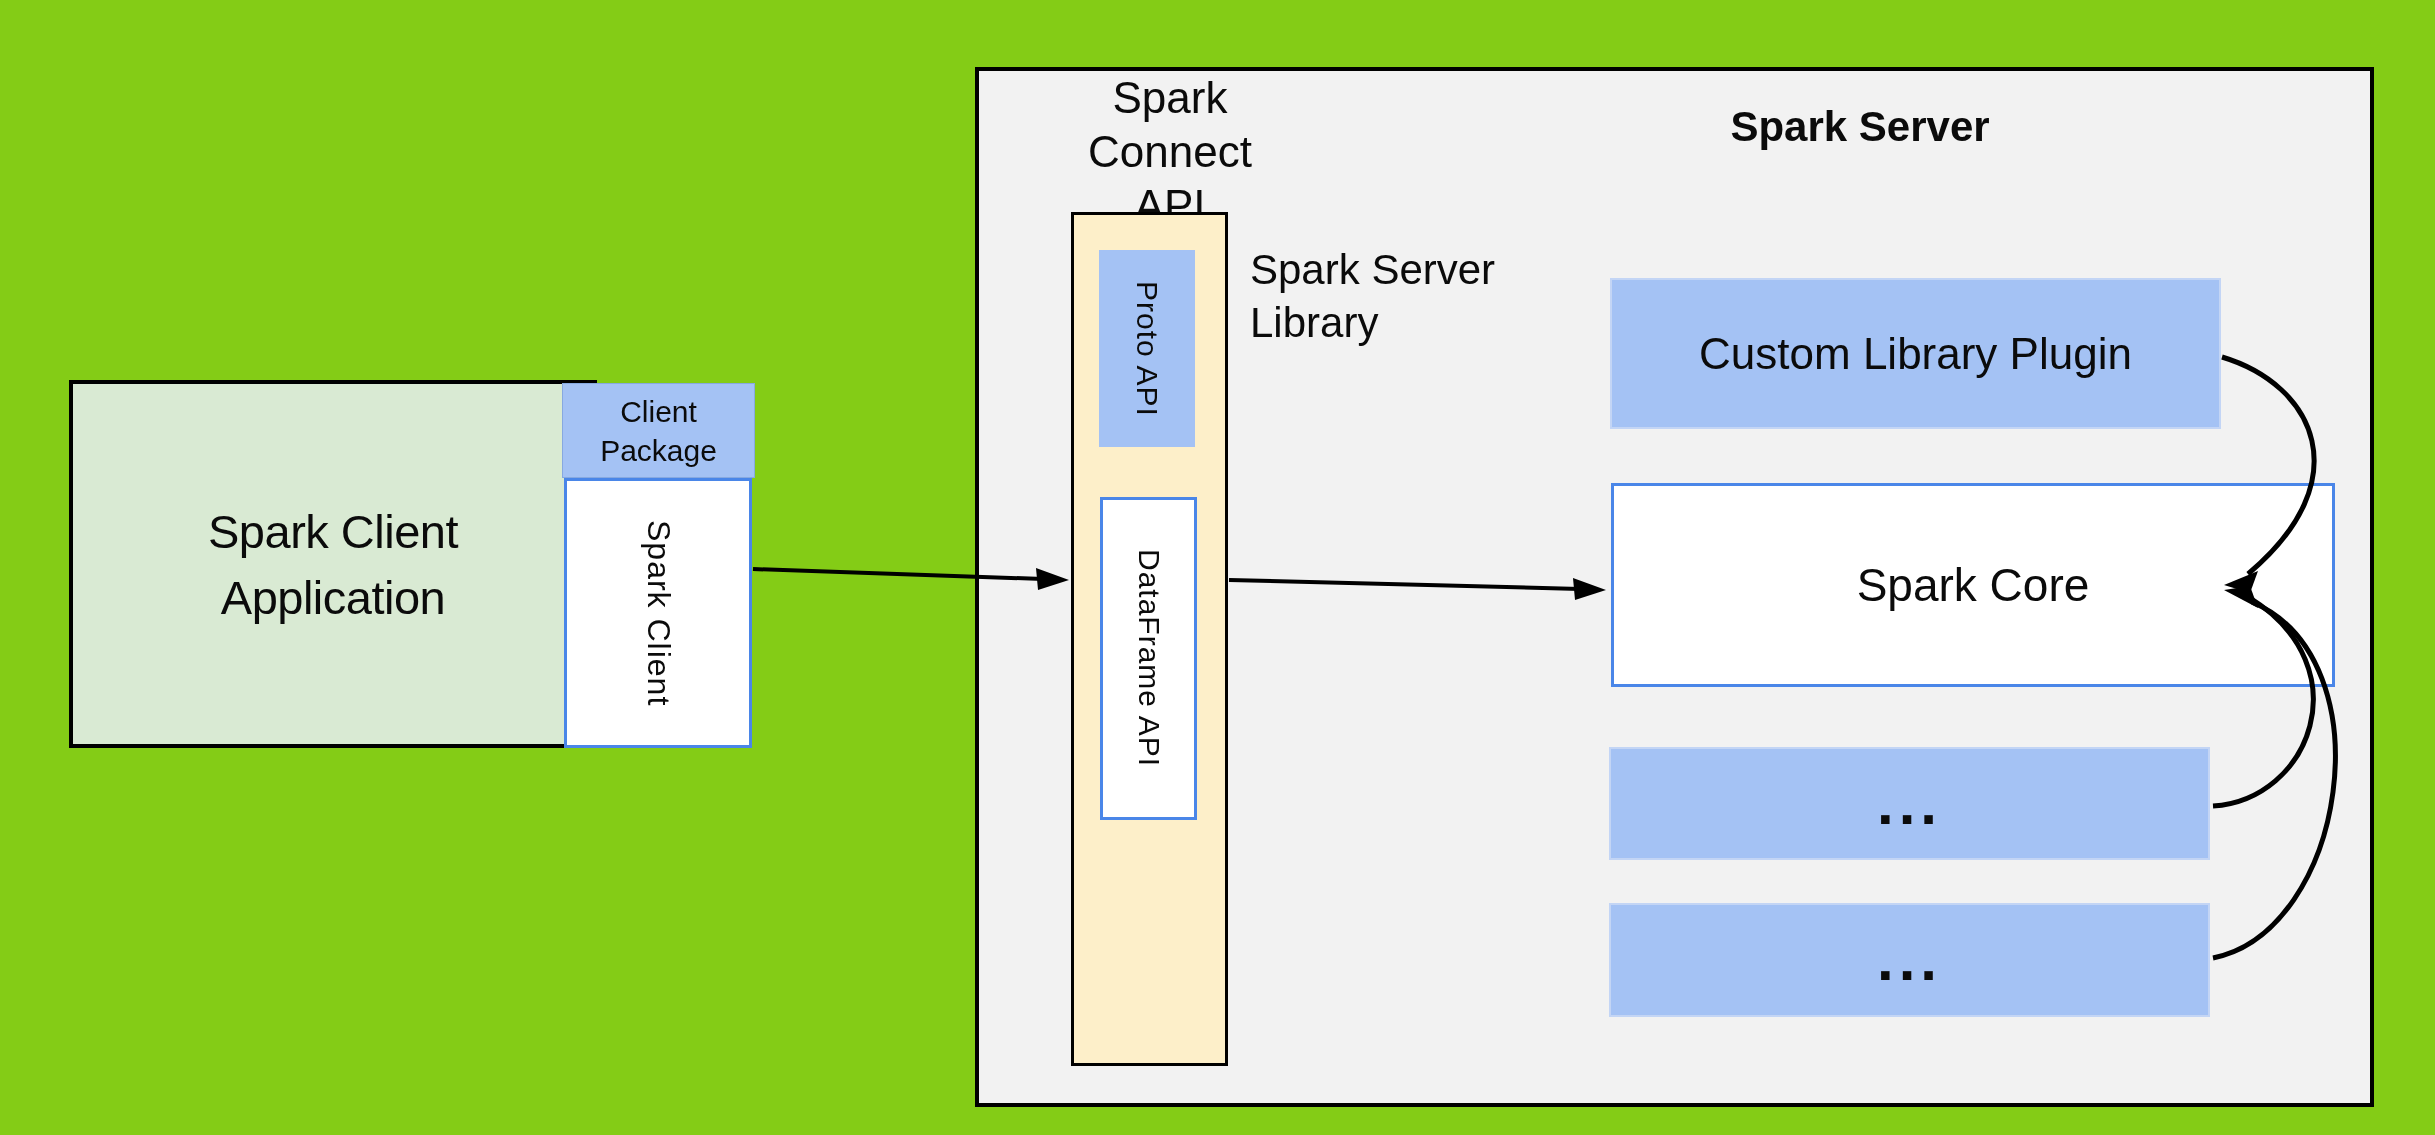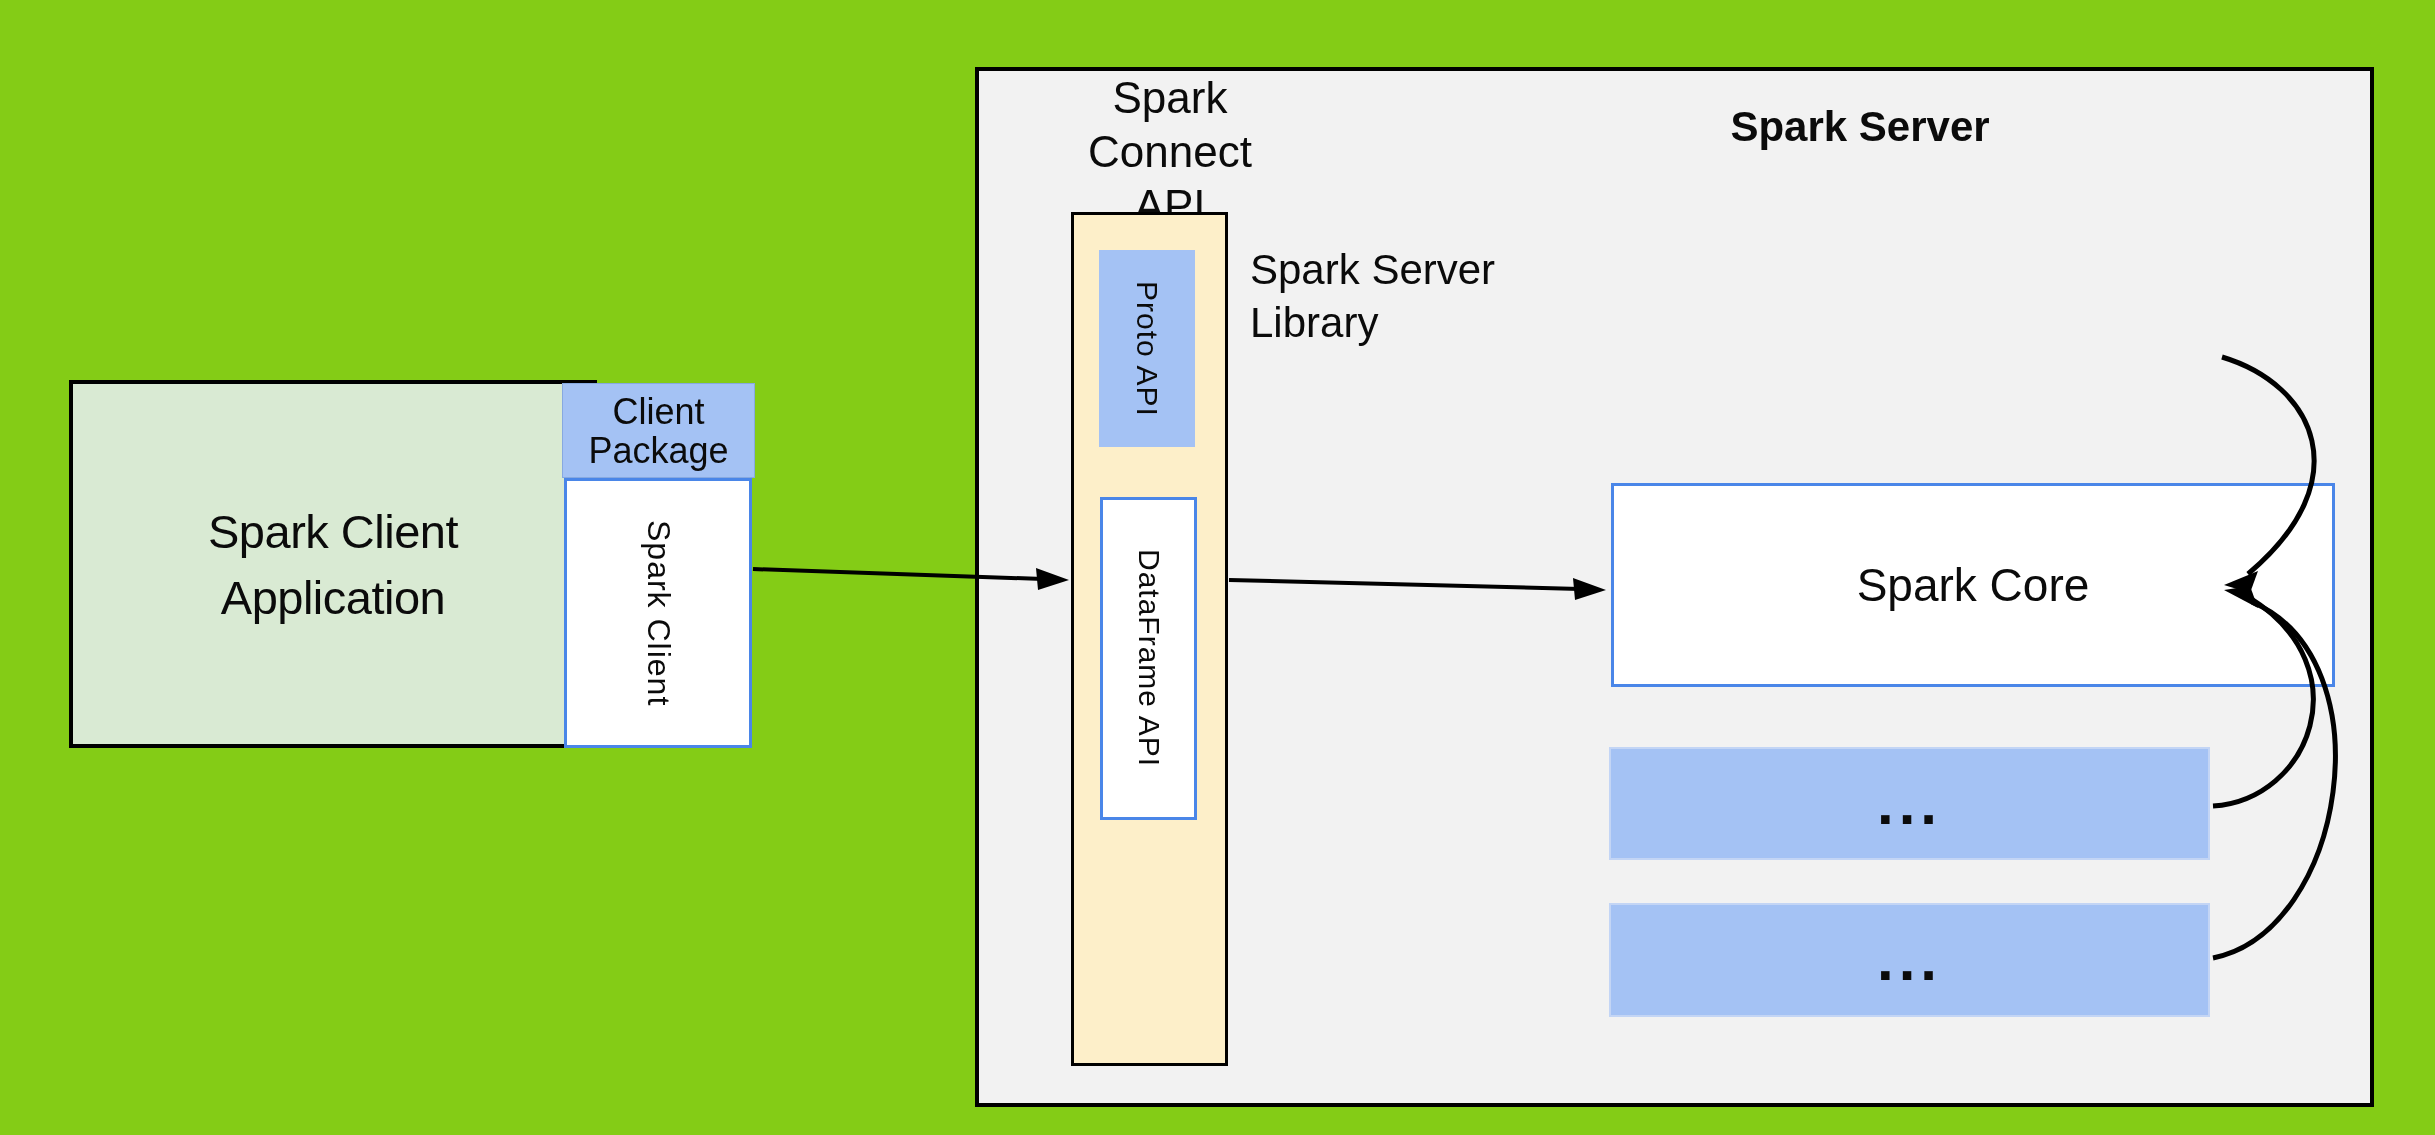--- a/index.html
+++ b/index.html
@@ -5,21 +5,21 @@
   html,body{margin:0;padding:0;background:#ffffff;}
   body{font-family:"Liberation Sans","DejaVu Sans",sans-serif;color:#0b0b0b;}
   .canvas{position:relative;width:2435px;height:1135px;background:#84cc16;overflow:hidden;}
   .abs{position:absolute;box-sizing:border-box;}
   .flexc{display:flex;align-items:center;justify-content:center;text-align:center;}
   .prewrap{white-space:pre-line;}
 
   
   .green-box{left:69px;top:380px;width:528px;height:368px;background:#d9ead3;border:4px solid #000000;z-index:1;}
   .green-label{left:69px;top:499px;width:528px;font-size:47px;line-height:66px;text-align:center;z-index:2;letter-spacing:-0.5px;}
-  .pkg-box{left:562px;top:383px;width:193px;height:95px;background:#a4c2f4;border:1px solid #87a9e0;z-index:3;font-size:36px;line-height:39px;}
+  .pkg-box{left:562px;top:383px;width:193px;height:95px;background:#a4c2f4;border:1px solid #87a9e0;z-index:3;font-size:30px;line-height:39px;}
   .client-box{left:564px;top:478px;width:188px;height:270px;background:#ffffff;border:3px solid #4a86e8;z-index:3;}
   .vtext{writing-mode:vertical-rl;font-size:30px;letter-spacing:1px;}
   .client-box .vtext{font-size:32px;}
 
   
   .server-box{left:975px;top:67px;width:1399px;height:1040px;background:#f2f2f2;border:4px solid #000000;z-index:0;}
   .connect-title{left:1040px;top:71px;width:260px;font-size:44px;line-height:54px;text-align:center;z-index:2;}
   .server-title{left:1680px;top:103px;width:360px;font-size:42px;font-weight:bold;text-align:center;z-index:2;}
 
   
@@ -59,20 +59,21 @@
   <div class="abs yellow-box"></div>
   <div class="abs proto-box flexc">
     <span class="vtext">Proto API</span>
   </div>
   <div class="abs df-box flexc">
     <span class="vtext">DataFrame API</span>
   </div>
   <div class="abs lib-label prewrap">Spark Server
 Library</div>
 
+  <div class="abs plugin-box flexc">Custom Library Plugin</div>
   <div class="abs core-box flexc">Spark Core</div>
   <div class="abs dots-box1 flexc">
     <span class="dots">...</span>
   </div>
   <div class="abs dots-box2 flexc">
     <span class="dots">...</span>
   </div>
 
   <svg class="abs wires" viewBox="0 0 2435 1135" xmlns="http://www.w3.org/2000/svg">
 

